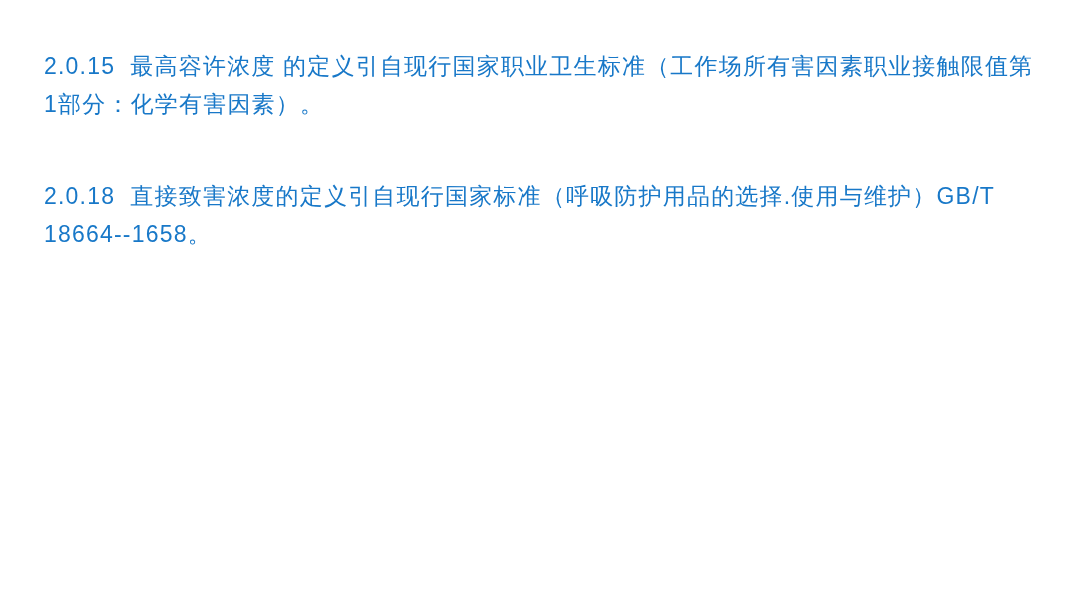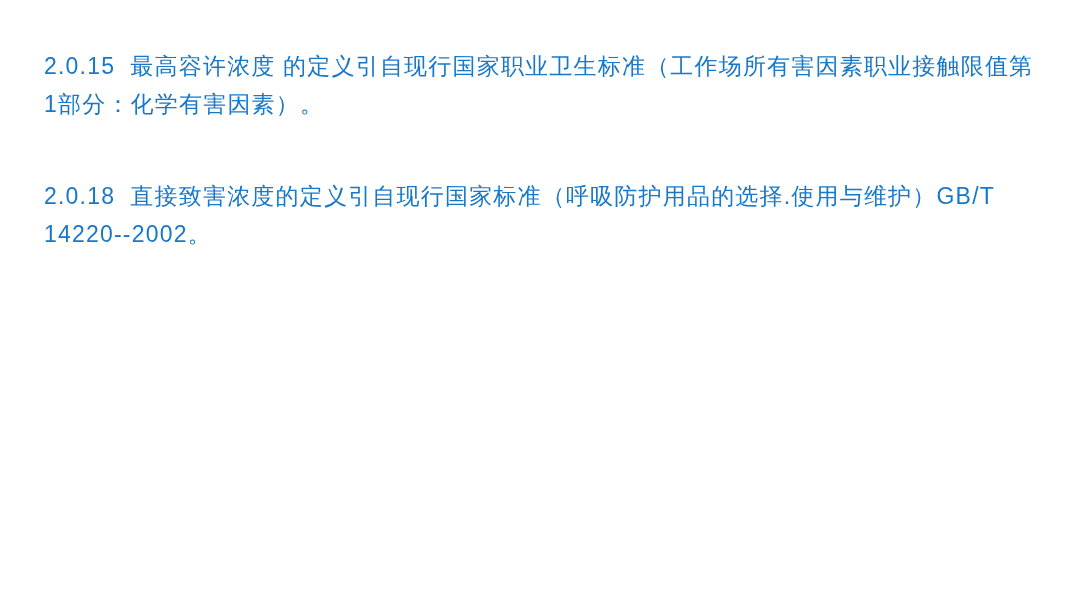--- a/index.html
+++ b/index.html
@@ -29,14 +29,14 @@
     word-break: break-all;
   }
 </style>
 </head>
 <body style="background: rgb(255, 255, 255);">
 
 <div class="doc-page" style="color: rgb(24, 120, 200);">
   <p class="para">2.0.15  最高容许浓度 的定义引自现行国家职业卫生标准（工作场所有害因素职业接触限值第
 1部分：化学有害因素）。</p>
   <p class="para">2.0.18  直接致害浓度的定义引自现行国家标准（呼吸防护用品的选择.使用与维护）GB/T
-14220--2002。</p>
+18664--1658。</p>
 </div>
 
 </body></html>

